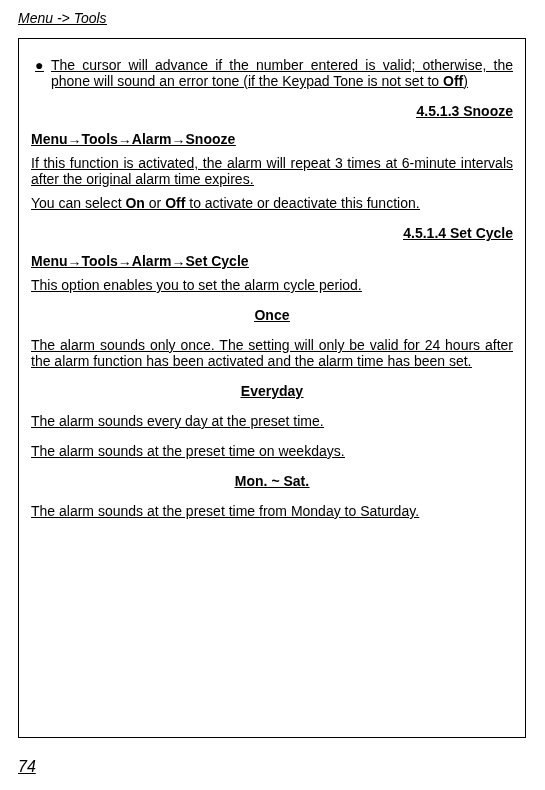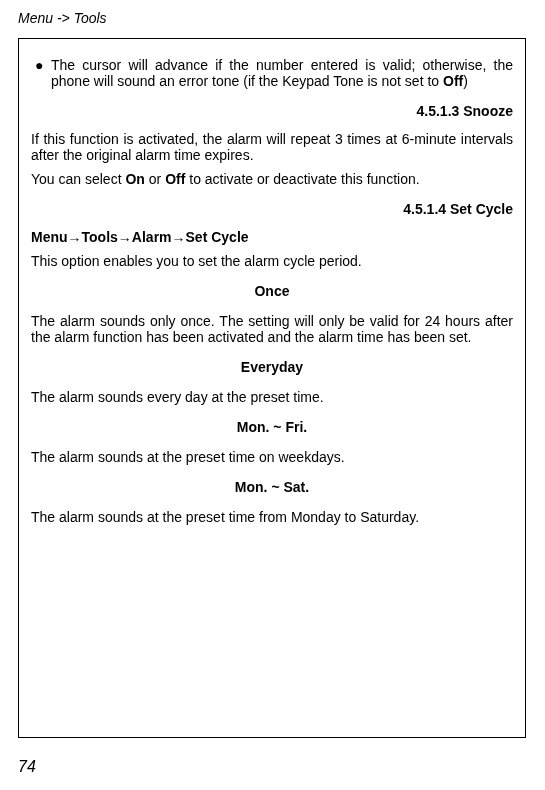--- a/index.html
+++ b/index.html
@@ -1,15 +1,15 @@
 <!DOCTYPE html>
 <html><head>
 <meta charset="utf-8">
 <style>
-  * { margin: 0; padding: 0; box-sizing: border-box; }
+  * { margin: 0; padding: 0; box-sizing: border-box; text-decoration: underline; }
   body {
     width: 545px;
     height: 790px;
     background: #fff;
     font-family: Arial, Helvetica, sans-serif;
     font-size: 14px;
     color: #000;
     position: relative;
   }
   .page {
@@ -108,36 +108,36 @@
   <div class="content-box">
 
     <div class="bullet-row">
       <div class="bullet">●</div>
       <div class="bullet-text">
         <span>The cursor will advance if the number entered is valid; otherwise, the phone will sound an error tone (if the Keypad Tone is not set to </span><b>Off</b><span>)</span>
       </div>
     </div>
 
     <div class="section-heading">4.5.1.3 Snooze</div>
+    <div class="nav-path">Menu→Tools→Alarm→Snooze</div>
     <div class="para">If this function is activated, the alarm will repeat 3 times at 6-minute intervals after the original alarm time expires.</div>
     <div class="para-last">
       <span>You can select </span><b>On</b><span> or </span><b>Off</b><span> to activate or deactivate this function.</span>
     </div>
 
     <div class="section-heading">4.5.1.4 Set Cycle</div>
     <div class="nav-path">Menu→Tools→Alarm→Set Cycle</div>
     <div class="para-last">This option enables you to set the alarm cycle period.</div>
 
     <div class="sub-heading">Once</div>
     <div class="para-last">The alarm sounds only once. The setting will only be valid for 24 hours after the alarm function has been activated and the alarm time has been set.</div>
 
     <div class="sub-heading">Everyday</div>
     <div class="para-last">The alarm sounds every day at the preset time.</div>
 
-    <div class="sub-heading">Mon. ~ Fri.</div>
     <div class="para-last">The alarm sounds at the preset time on weekdays.</div>
 
     <div class="sub-heading">Mon. ~ Sat.</div>
     <div class="para-last">The alarm sounds at the preset time from Monday to Saturday.</div>
 
   </div>
 </div>
 
 <div class="page-number">74</div>
 

